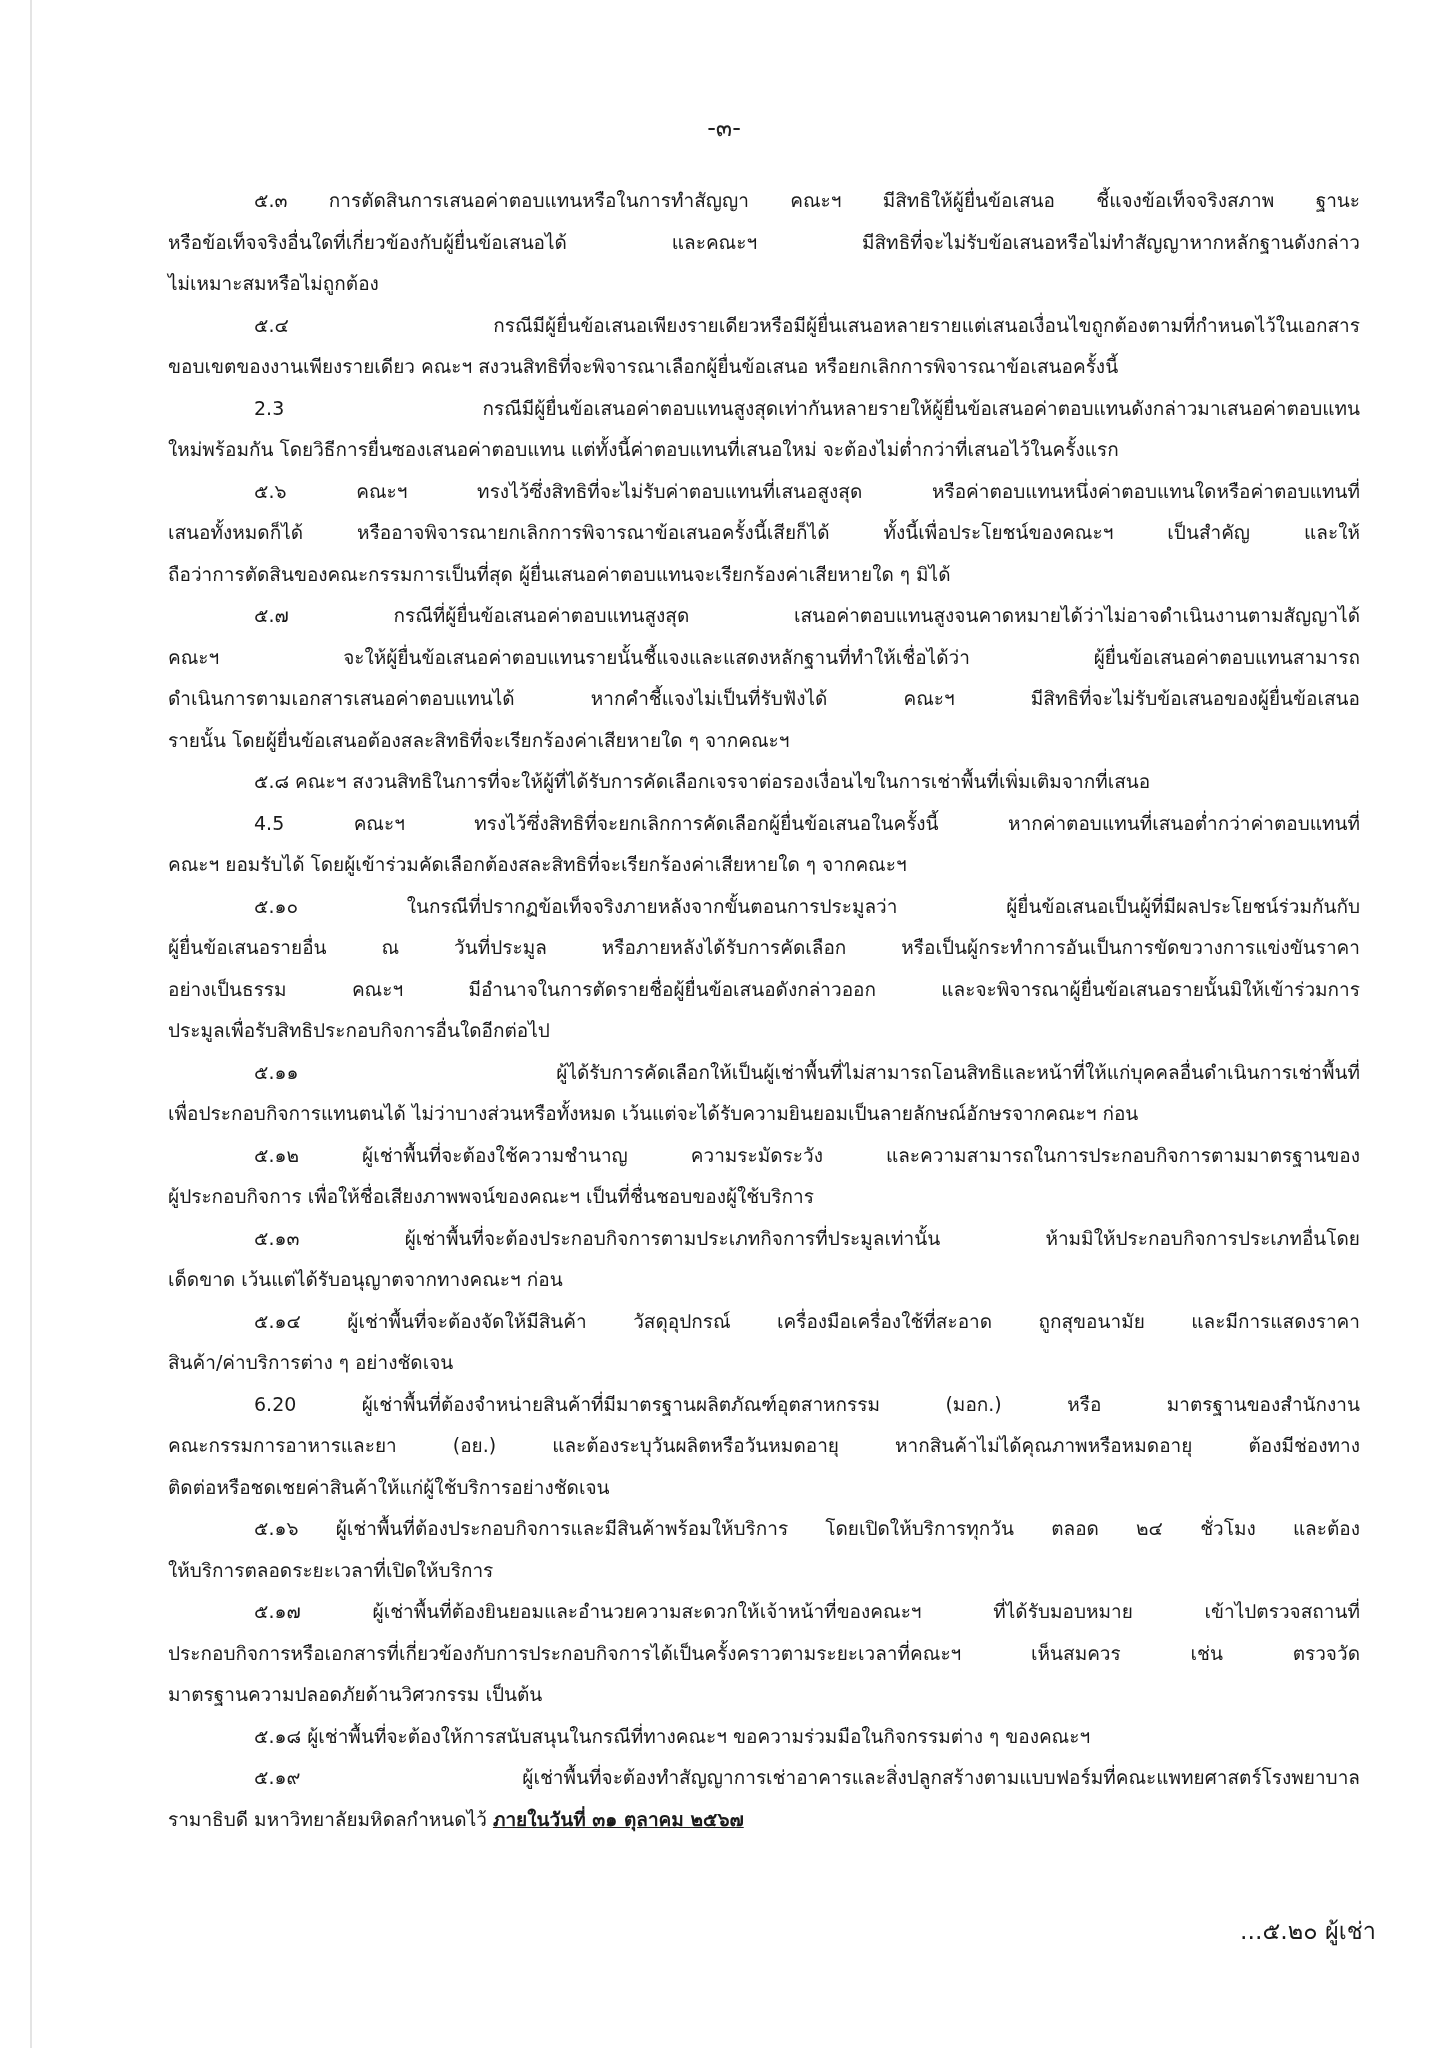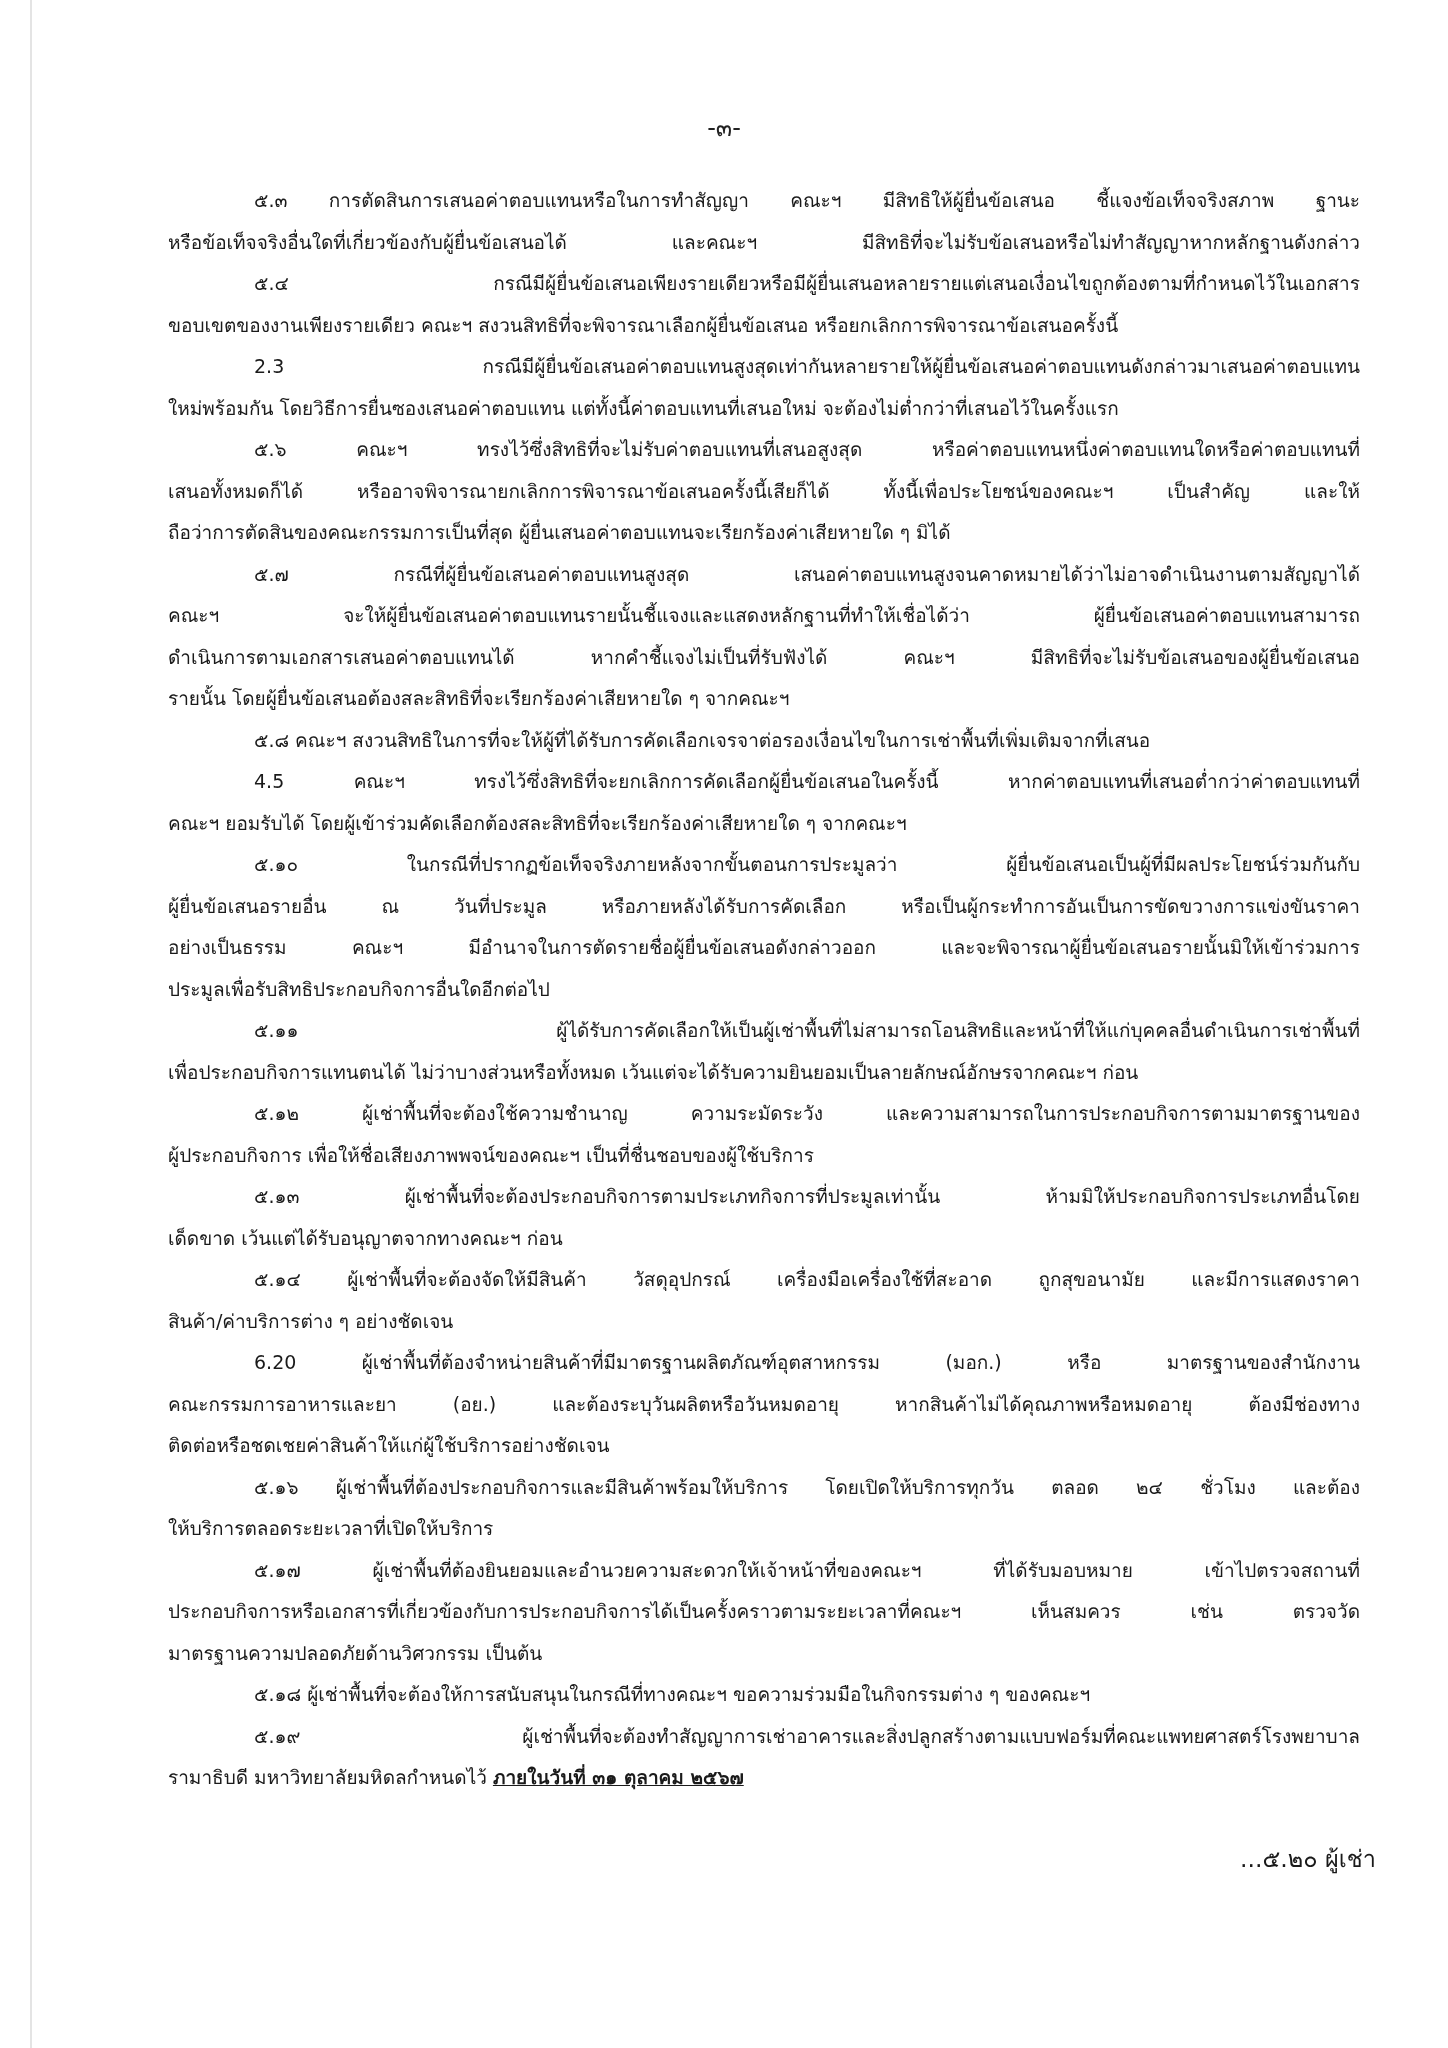--- a/index.html
+++ b/index.html
@@ -9,36 +9,37 @@
     .page-number { position: absolute; left: 0; width: 1448px; top: 108px; text-align: center;
       font-family: "DejaVu Sans", sans-serif; font-size: 24px; color: #222; }
     .body { position: absolute; left: 168px; top: 180px; width: 1192px;
       font-family: "DejaVu Sans", sans-serif; font-size: 19px; color: #1a1a1a; }
     .line { height: 41.5px; line-height: 41.5px; white-space: nowrap; overflow: visible;
       text-align: justify; text-align-last: justify; }
     .line.first { padding-left: 86px; }
     .line.last { text-align-last: left; }
     .line.single { text-align-last: left; }
     .deadline { font-weight: bold; text-decoration: underline; }
-    .continued { position: absolute; top: 1840px; right: 72px;
+    .continued { position: absolute; top: 1912px; right: 72px;
       font-family: "DejaVu Sans", sans-serif; font-size: 23.5px; color: #1a1a1a; }
   </style>
 </head>
 <body>
 
 <div class="page">
   <div class="scan-edge"></div>
 
   <div class="page-number">-๓-</div>
 
   <div class="body">
 
     <div>
       <div class="line first">๕.๓ การตัดสินการเสนอค่าตอบแทนหรือในการทำสัญญา คณะฯ มีสิทธิให้ผู้ยื่นข้อเสนอ ชี้แจงข้อเท็จจริงสภาพ ฐานะ</div>
       <div class="line">หรือข้อเท็จจริงอื่นใดที่เกี่ยวข้องกับผู้ยื่นข้อเสนอได้ และคณะฯ มีสิทธิที่จะไม่รับข้อเสนอหรือไม่ทำสัญญาหากหลักฐานดังกล่าว</div>
+      <div class="line last">ไม่เหมาะสมหรือไม่ถูกต้อง</div>
     </div>
 
     <div>
       <div class="line first">๕.๔ กรณีมีผู้ยื่นข้อเสนอเพียงรายเดียวหรือมีผู้ยื่นเสนอหลายรายแต่เสนอเงื่อนไขถูกต้องตามที่กำหนดไว้ในเอกสาร</div>
       <div class="line last">ขอบเขตของงานเพียงรายเดียว คณะฯ สงวนสิทธิที่จะพิจารณาเลือกผู้ยื่นข้อเสนอ หรือยกเลิกการพิจารณาข้อเสนอครั้งนี้</div>
     </div>
 
     <div>
       <div class="line first">2.3 กรณีมีผู้ยื่นข้อเสนอค่าตอบแทนสูงสุดเท่ากันหลายรายให้ผู้ยื่นข้อเสนอค่าตอบแทนดังกล่าวมาเสนอค่าตอบแทน</div>
       <div class="line last">ใหม่พร้อมกัน โดยวิธีการยื่นซองเสนอค่าตอบแทน แต่ทั้งนี้ค่าตอบแทนที่เสนอใหม่ จะต้องไม่ต่ำกว่าที่เสนอไว้ในครั้งแรก</div>

